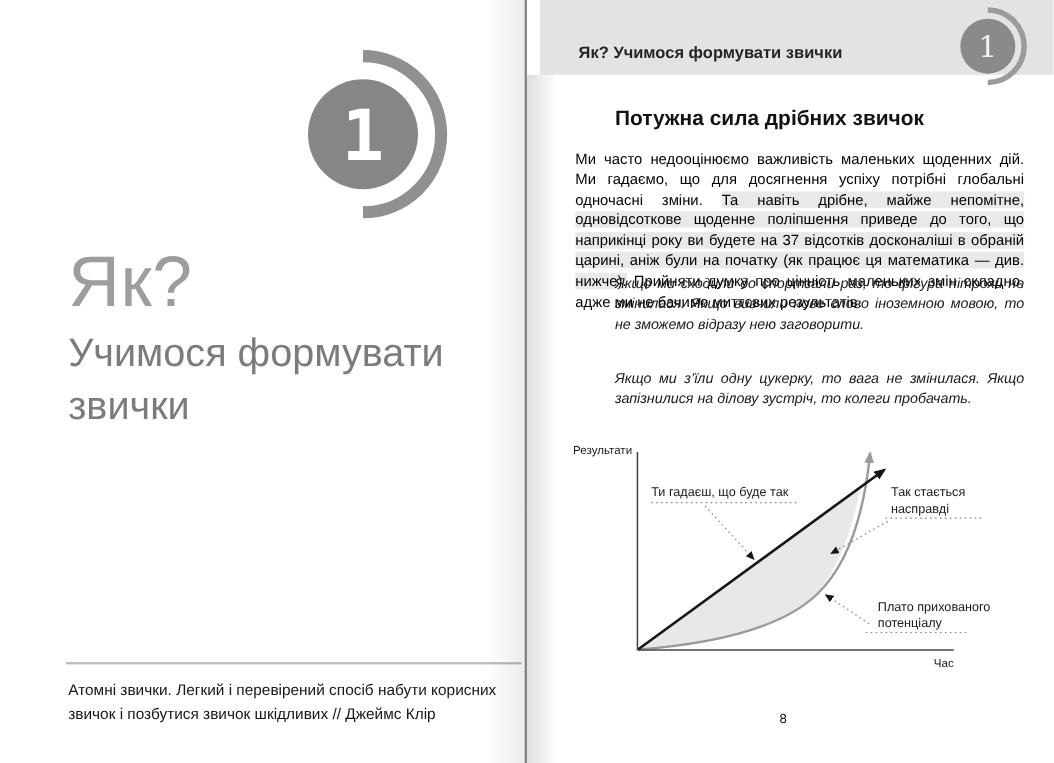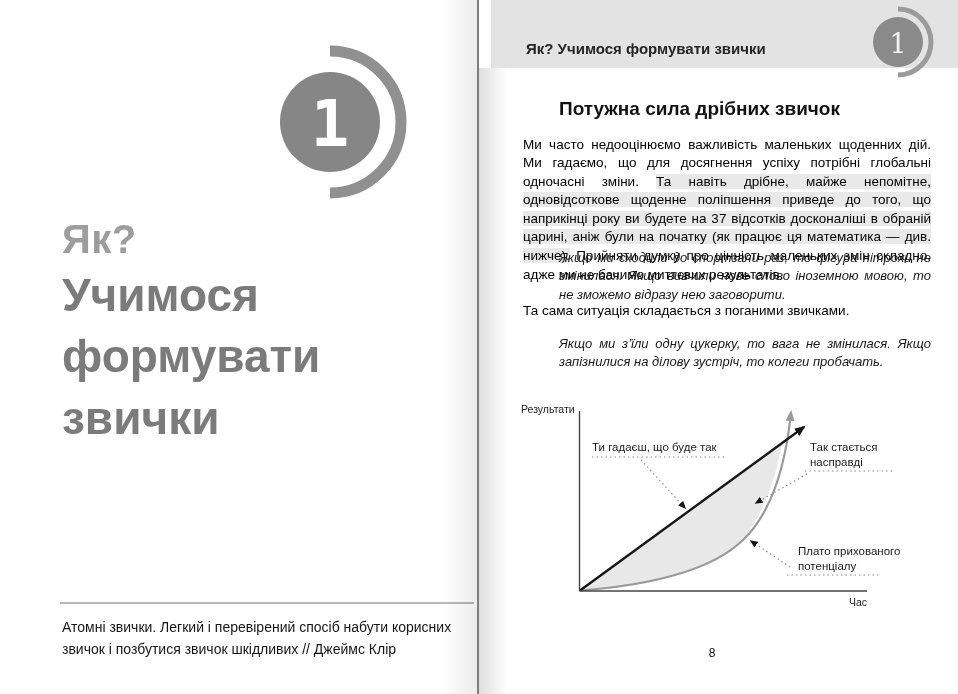--- a/index.html
+++ b/index.html
@@ -5,22 +5,22 @@
   html,body{margin:0;padding:0;background:#ffffff;}
   .spread{position:relative;width:958px;height:694px;background:#ffffff;overflow:hidden;
           font-family:"Liberation Sans",sans-serif;color:#1c1c1c;}
   
   .page-left{position:absolute;left:0;top:0;width:478px;height:694px;background:#ffffff;}
   .page-left::after{content:"";position:absolute;right:0;top:0;width:36px;height:100%;
           background:linear-gradient(to right, rgba(0,0,0,0), rgba(0,0,0,0.08));}
   .fold-line{position:absolute;left:477px;top:0;width:2px;height:694px;background:#7e7e7e;z-index:5;}
   .chapter-emblem{position:absolute;left:255px;top:40px;}
   .chapter-title{position:absolute;left:62px;top:214px;width:400px;line-height:1.28;}
-  .title-light{display:block;font-size:40px;font-weight:700;color:#9d9d9d;letter-spacing:0.5px;}
-  .title-bold{display:block;font-size:46px;font-weight:700;color:#7b7b7b;line-height:1.33;}
+  .title-light{display:block;font-size:65px;font-weight:400;color:#9d9d9d;letter-spacing:0.5px;}
+  .title-bold{display:block;font-size:36px;font-weight:400;color:#7b7b7b;line-height:1.33;}
   .footer-rule{position:absolute;left:60px;top:602px;width:414px;height:2px;background:#b9b9b9;}
   .footer-caption{position:absolute;left:62px;top:616px;width:408px;font-size:14px;line-height:22px;color:#161616;}
   
   .page-right{position:absolute;left:479px;top:0;width:479px;height:694px;background:#ffffff;}
   .gutter-shade{position:absolute;left:0;top:68px;width:28px;height:626px;
           background:linear-gradient(to right, rgba(0,0,0,0.13), rgba(0,0,0,0));pointer-events:none;}
   .header-band{position:absolute;left:12px;top:0;right:0;height:68px;background:#e3e3e3;}
   .running-title{position:absolute;left:47px;top:40px;font-size:15px;font-weight:700;color:#252525;}
   .badge{position:absolute;left:377px;top:0px;}
   .section-heading{position:absolute;left:36px;top:85px;width:420px;font-size:19px;font-weight:700;color:#111;margin-left:44px;}
@@ -74,21 +74,20 @@
     </svg>
 
     <div class="gutter-shade"></div>
 
     <h1 class="section-heading">Потужна сила дрібних звичок</h1>
 
     <p class="body-block p1"><span>Ми часто недооцінюємо важливість маленьких щоденних дій. Ми гадаємо, що для досягнення успіху потрібні глобальні одночасні зміни. </span><span class="hl">Та навіть дрібне, майже непомітне, одновідсоткове щоденне поліпшення приведе до того, що наприкінці року ви будете на 37 відсотків досконаліші в обраній царині, аніж були на початку (як працює ця математика — див. нижче).</span><span> Прийняти думку про цінність маленьких змін складно, адже ми не бачимо миттєвих результатів.</span></p>
 
     <p class="quote q1">Якщо ми сходили до спортзали раз, то фігура нітрохи не змінилася. Якщо вивчили нове слово іноземною мовою, то не зможемо відразу нею заговорити.</p>
 
-    <p class="body-block p2">Та сама ситуація складається з поганими звичками.</p>
 
     <p class="quote q2">Якщо ми з’їли одну цукерку, то вага не змінилася. Якщо запізнилися на ділову зустріч, то колеги пробачать.</p>
 
 
     <svg class="chart" width="400" height="218" viewBox="0 0 400 218">
       <defs>
         <marker id="arrow-main" markerUnits="userSpaceOnUse" markerWidth="12" markerHeight="10" refX="9" refY="4.5" orient="auto">
           <path d="M0,0 L11,4.5 L0,9 Z" fill="#161616"></path>
         </marker>
         <marker id="arrow-curve" markerUnits="userSpaceOnUse" markerWidth="12" markerHeight="10" refX="9" refY="4.5" orient="auto">

